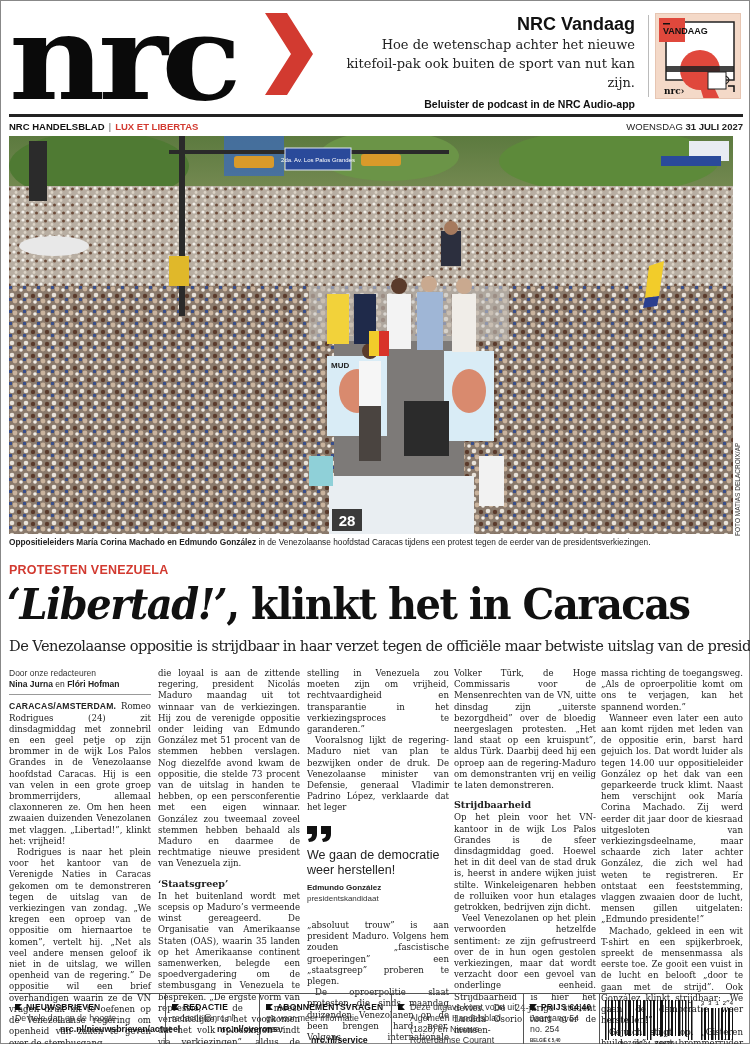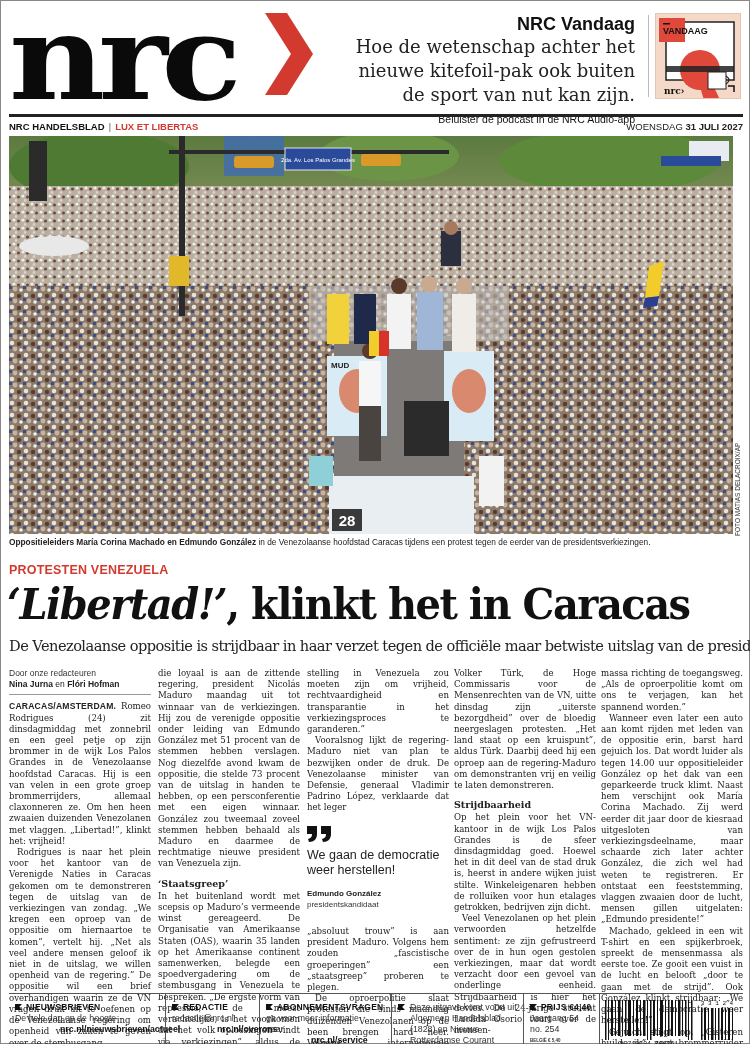--- a/index.html
+++ b/index.html
@@ -6,22 +6,22 @@
   html, body { width: 750px; height: 1044px; background: #ffffff; overflow: hidden; }
   body { font-family: "DejaVu Serif", serif; color: #111; position: relative; }
   .page { position: absolute; left: 0; top: 0; width: 750px; height: 1044px; border: 1px solid #888; background: #fff; }
 
   
   .masthead { position: absolute; left: 8px; top: 4px; width: 734px; height: 108px; }
   .logo { position: absolute; left: 0; top: -6px; font-family: "DejaVu Serif", serif; font-weight: 900; font-size: 118px; letter-spacing: -6px; line-height: 1; color: #0a0a0a; transform: scaleX(1.12); transform-origin: left top; }
   .logo-chevron { position: absolute; left: 256px; top: 8px; width: 48px; height: 82px; }
   .teaser { position: absolute; right: 108px; top: 8px; width: 300px; text-align: right; }
   .teaser-title { font-family: "Liberation Sans", sans-serif; font-weight: 700; font-size: 18px; color: #111; line-height: 22px; }
-  .teaser-text { font-family: "DejaVu Serif", serif; font-size: 18px; line-height: 24px; color: #222; font-weight: 300; }
-  .teaser-cta { font-family: "Liberation Sans", sans-serif; font-weight: 400; font-size: 10.5px; margin-top: 6px; color: #111; }
+  .teaser-text { font-family: "DejaVu Serif", serif; font-size: 13px; line-height: 19px; color: #222; font-weight: 300; }
+  .teaser-cta { font-family: "Liberation Sans", sans-serif; font-weight: 700; font-size: 10.5px; margin-top: 6px; color: #111; }
   .teaser-art { position: absolute; right: 2px; top: 8px; width: 86px; height: 86px; background: #8b5cf6; border: 1px solid #e6c5b2; overflow: hidden; }
   .teaser-divider { position: absolute; right: 94px; top: 10px; width: 1px; height: 82px; background: #bbb; }
 
   .rule-thick { position: absolute; left: 8px; width: 734px; height: 3px; background: #222; }
   .subheader { position: absolute; left: 8px; top: 119px; width: 734px; height: 14px; font-family: "Liberation Sans", sans-serif; font-size: 9.5px; line-height: 14px; }
   .sub-left { position: absolute; left: 0; top: 0; font-weight: 700; }
   .sub-sep { color: #999; margin: 0 4px; }
   .sub-motto { color: #d23a30; font-weight: 700; }
   .sub-right { position: absolute; right: 0; top: 0; color: #222; }
   .sub-right b { font-weight: 700; }
@@ -45,21 +45,21 @@
   .col p + p { text-indent: 8px; }
   .col .lead { font-family: "Liberation Sans", sans-serif; font-weight: 700; letter-spacing: 0.2px; }
   .col h3 { font-family: "DejaVu Serif", serif; font-weight: 700; font-size: 9.5px; margin: 8px 0 2px 0; text-indent: 0; }
   .col h3 + p { text-indent: 0; }
   .byline-intro { font-family: "Liberation Sans", sans-serif; font-size: 8.5px; color: #333; text-align: left; }
   .byline-names { font-family: "Liberation Sans", sans-serif; font-size: 8.5px; text-align: left; }
   .byline-names b { font-weight: 700; }
   .byline-rule { height: 1px; background: #999; margin: 4px 0 6px 0; }
   .quote-mark { font-family: "DejaVu Serif", serif; font-weight: 900; font-size: 30px; line-height: 20px; height: 16px; margin-top: 8px; color: #111; letter-spacing: -3px; }
   .quote-text { font-family: "Liberation Sans", sans-serif; font-size: 12.5px; line-height: 15px; color: #222; margin-top: 10px; text-align: left; font-weight: 300; }
-  .quote-author { font-family: "Liberation Sans", sans-serif; font-weight: 700; font-size: 8px; margin-top: 10px; text-align: left; }
+  .quote-author { font-family: "Liberation Sans", sans-serif; font-weight: 700; font-size: 8px; margin-top: 4px; text-align: left; }
   .quote-role { font-family: "Liberation Sans", sans-serif; font-size: 8px; color: #333; text-align: left; margin-bottom: 16px; }
   .col .after-quote { text-indent: 0; }
 
   
   .footer { position: absolute; left: 8px; top: 992px; width: 734px; height: 63px; border-top: 1px solid #555; border-bottom: 3px solid #222; }
   .fcell { position: absolute; top: 0; height: 59px; border-right: 1px solid #555; padding: 8px 6px 0 6px; font-family: "Liberation Sans", sans-serif; font-size: 8.8px; line-height: 11px; color: #333; }
   .fcell:last-child { border-right: none; }
   .fhead { font-weight: 700; color: #111; font-size: 8.5px; letter-spacing: 0.2px; }
   .flag { display: inline-block; width: 7px; height: 6px; background: #111; clip-path: polygon(0 0, 100% 0, 60% 50%, 100% 100%, 0 100%); margin-right: 4px; vertical-align: 0px; }
   .fcell b { font-weight: 700; color: #111; padding-left: 45px; }

